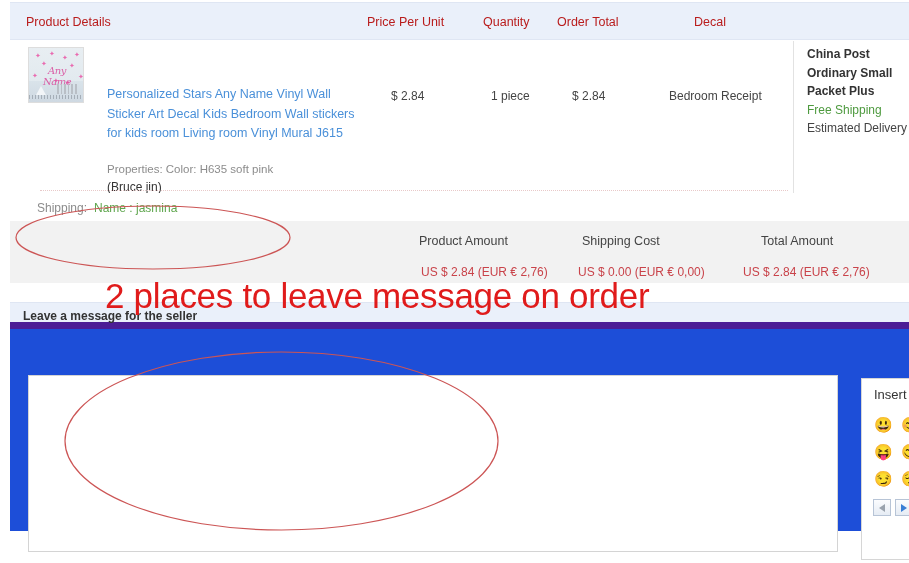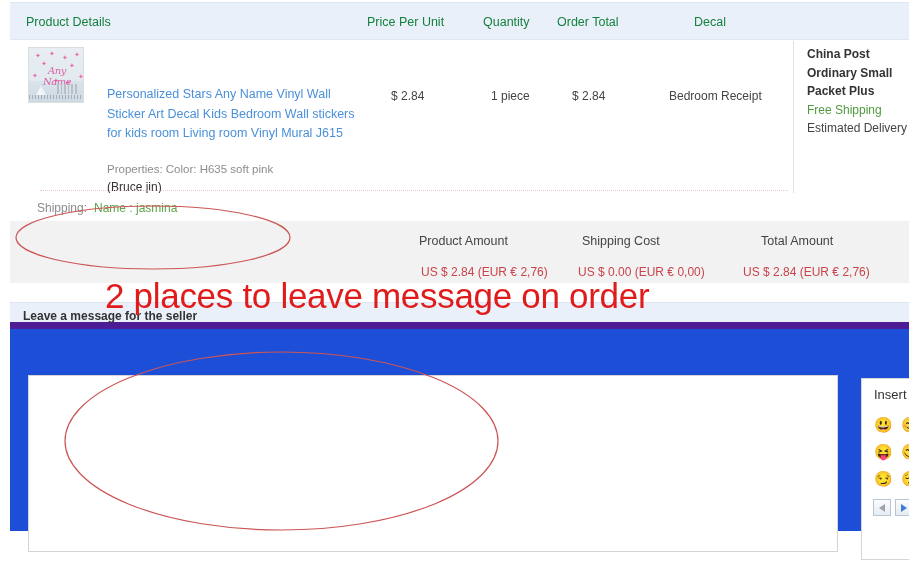--- a/index.html
+++ b/index.html
@@ -34,21 +34,21 @@
     height: 38px;
     background: #eaf0fa;
     border-top: 1px solid #dfe6f3;
     border-bottom: 1px solid #dfe6f3;
     box-sizing: border-box;
   }
   .th {
     position: absolute;
     top: 12px;
     font-size: 12.5px;
-    color: #15803d;
+    color: #b91c1c;
     white-space: nowrap;
   }
   .th-product  { left: 16px; }
   .th-price    { left: 357px; }
   .th-qty      { left: 473px; }
   .th-total    { left: 547px; }
   .th-status   { left: 684px; }
 
   .row-body {
     position: absolute;

